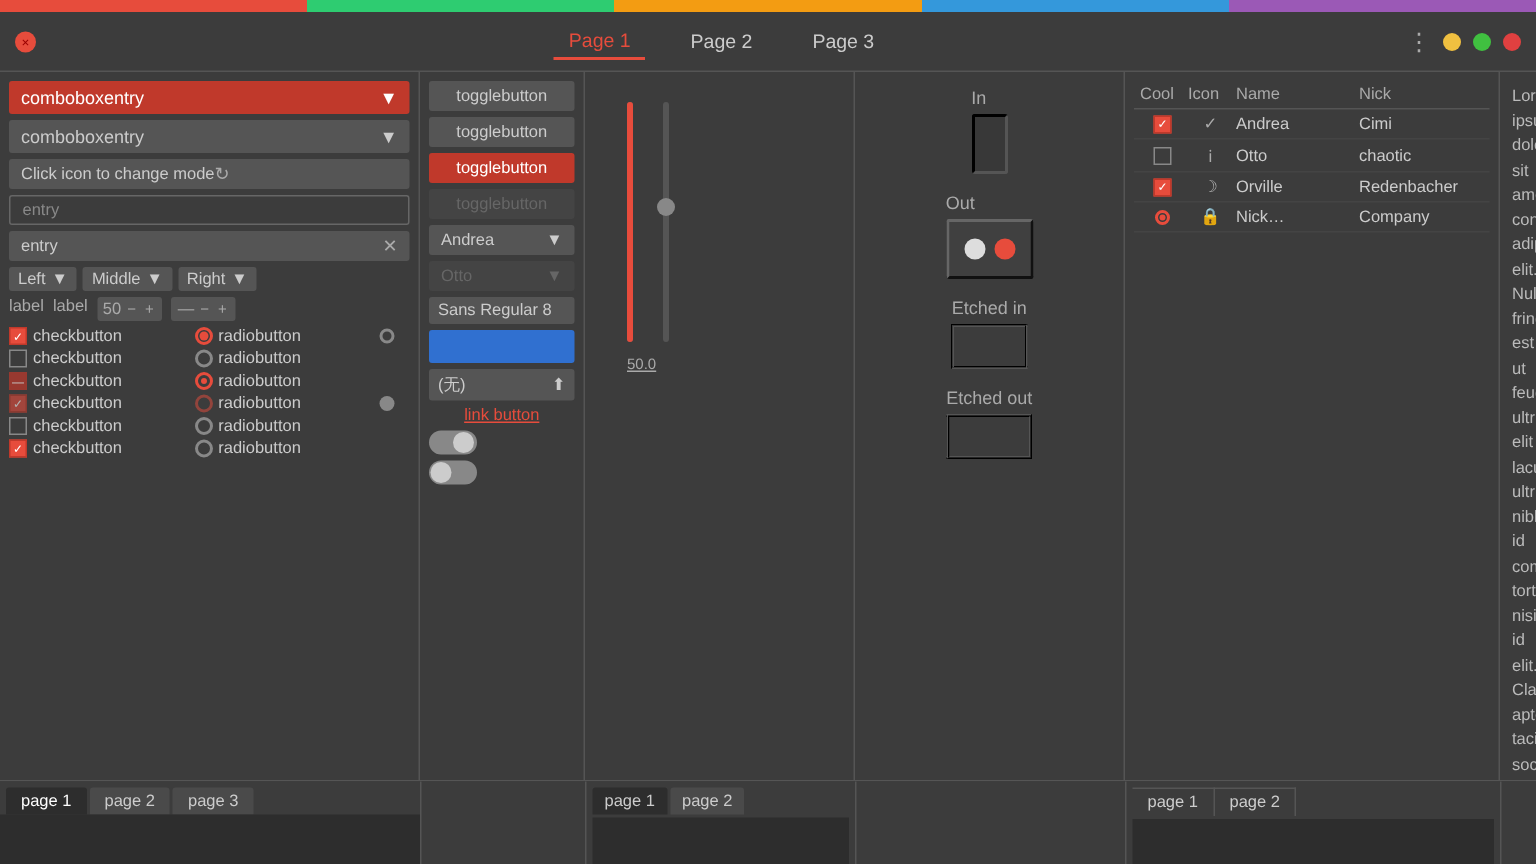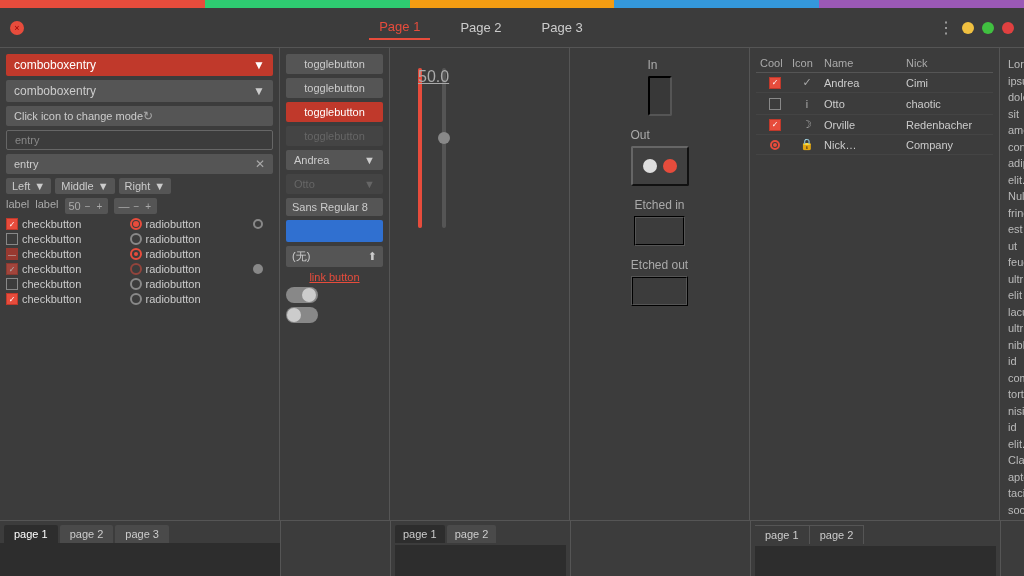--- a/index.html
+++ b/index.html
@@ -824,21 +824,21 @@
 
     <div style="display:flex;gap:20px;padding:10px 20px;height:180px;">
 
       <div style="position:relative;width:4px;height:160px;background:#555;border-radius:2px;">
         <div style="position:absolute;bottom:0;width:4px;height:100%;background:#e74c3c;border-radius:2px;"></div>
       </div>
 
       <div style="position:relative;width:4px;height:160px;background:#555;border-radius:2px;">
         <div style="position:absolute;width:12px;height:12px;background:#888;border-radius:50%;left:-4px;top:40%;"></div>
       </div>
-      <div style="font-size:16px;color:#aaa;position:absolute;text-decoration:underline;">50.0</div>
+      <div style="font-size:10px;color:#aaa;position:absolute;margin-top:170px;text-decoration:underline;">50.0</div>
     </div>
   </div>
 
   <div class="inout-panel">
     <div>
       <div class="inout-label">In</div>
       <div class="frame-in"></div>
     </div>
     <div>
       <div class="inout-label">Out</div>

